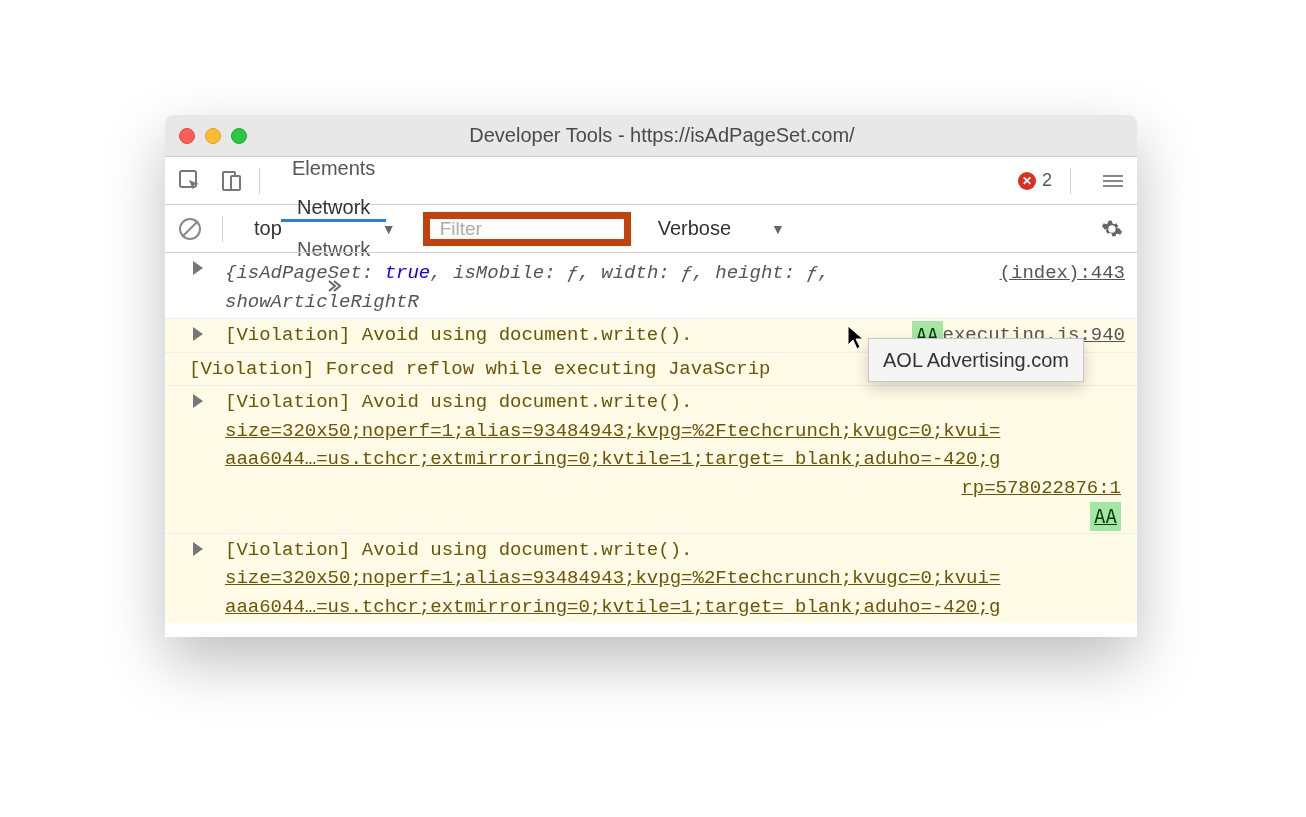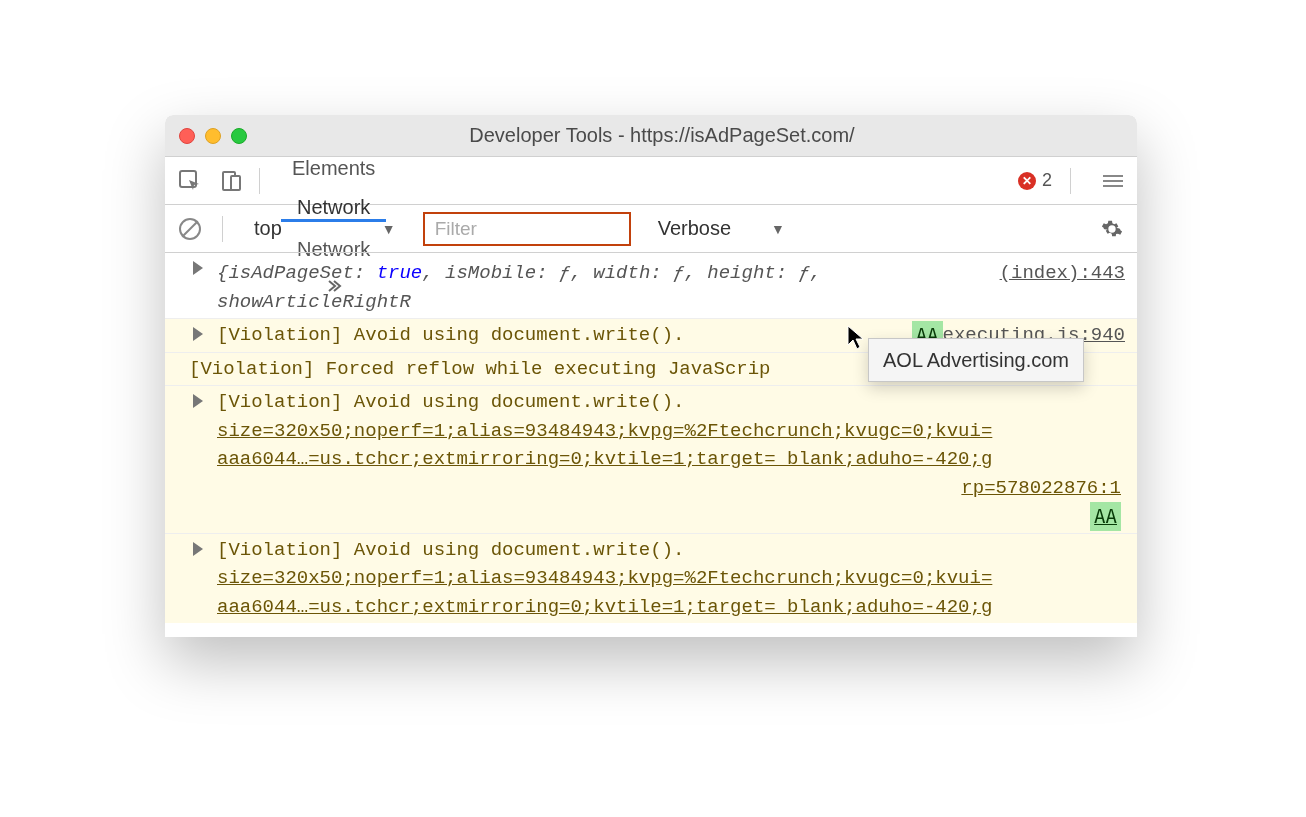--- a/index.html
+++ b/index.html
@@ -77,21 +77,21 @@
   .prohibit::after {
     content:""; position:absolute; width:2px; height:22px; background:#888;
     left:50%; top:-2px; transform: translateX(-50%) rotate(45deg);
   }
   .context-select {
     display:flex; align-items:center; gap: 100px; padding: 0 10px;
     color:#333;
   }
   .caret { font-size:14px; color:#666; }
   .filter-input {
-    width: 208px; height: 34px; border:2px solid #c2410c; background:#fff;
+    width: 208px; height: 34px; border:7px solid #c2410c; background:#fff;
     font-size:19px; padding: 0 10px; color:#333;
   }
   .filter-input::placeholder { color:#aaa; }
   .level-select { display:flex; align-items:center; gap: 40px; padding:0 10px; color:#333; }
   .gear { margin-left:auto; }
 
   .console-body {
     flex:1; overflow:hidden;
     font-family: Menlo, Consolas, "Courier New", monospace;
     font-size: 19px; line-height: 1.5;
@@ -99,21 +99,21 @@
     position:relative;
   }
   .row { border-bottom: 1px solid #eee; padding: 2px 12px 2px 30px; position:relative; }
   .row.warn { background: #fffbe6; color:#6b5507; }
   .src-link { float:right; color:#555; text-decoration: underline; }
   .disc {
     position:absolute; left:28px; top:8px;
     width:0; height:0; border-top:7px solid transparent; border-bottom:7px solid transparent;
     border-left:10px solid #777;
   }
-  .indent { margin-left: 22px; display:block; }
+  .indent { margin-left: 30px; display:block; }
   .obj .k { font-style: italic; color:#555; }
   .obj .true { color:#0b00ff; font-style: italic; }
   .obj .f { font-style: italic; color:#555; }
   .under { text-decoration: underline; }
   .aa-badge {
     display:inline-block; background:#a4e6a4; color:#083b08;
     padding: 0 4px; font-weight:500; text-decoration: underline;
     font-family: Menlo, Consolas, monospace;
   }
   .aa-right { float:right; }

